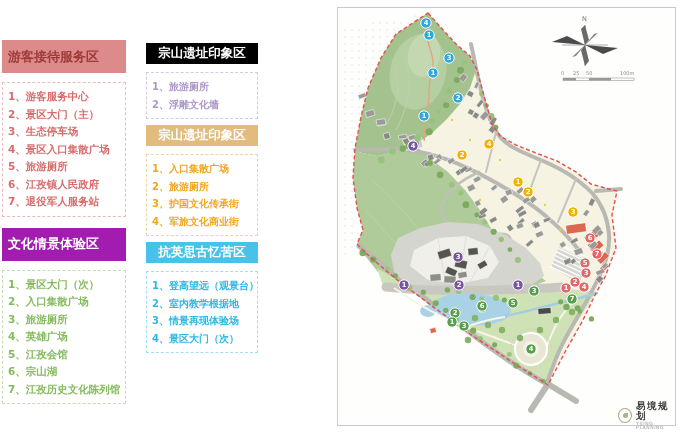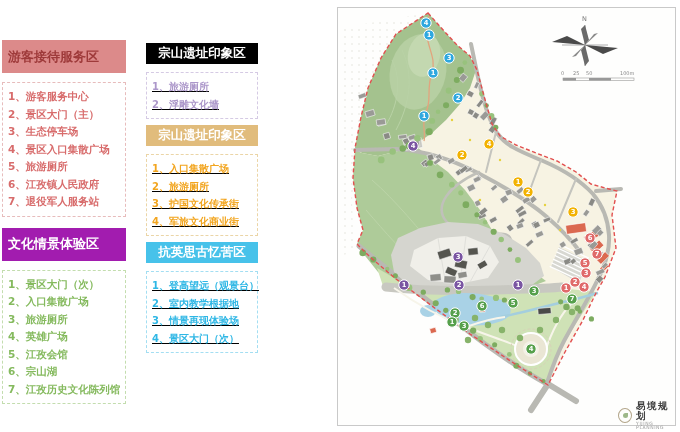--- a/index.html
+++ b/index.html
@@ -7,21 +7,21 @@
        font-family:"DejaVu Sans","Liberation Sans",sans-serif;}
   .legend-col{position:absolute;top:0;}
   .col1{left:2px;width:124px;}
   .col2{left:146px;width:112px;}
   .legend-header{font-weight:bold;display:flex;align-items:center;}
   .col1 .legend-header{height:33px;font-size:13px;padding-left:6px;margin-bottom:9px;}
   .col2 .legend-header{height:21px;font-size:12.5px;justify-content:center;margin-bottom:8px;}
   .col1 .legend-header:first-child{margin-top:40px;}
   .col2 .legend-header:first-child{margin-top:43px;}
   .legend-box{border:1px dashed #ccc;background:#fff;padding:5px 2px 5px 5px;margin-bottom:11px;}
-  .col2 .legend-box{margin-bottom:6px;text-decoration:underline;}
+  .col2 .legend-box{margin-bottom:6px;}
   .legend-item{font-weight:bold;line-height:17.5px;white-space:nowrap;}
   .col1 .legend-item{font-size:10.5px;}
   .col2 .legend-item{font-size:10px;}
   .map-panel{position:absolute;left:337px;top:7px;width:339px;height:419px;
              border:1px solid #c9c9c9;background:#fefefd;box-sizing:border-box;}
   svg{position:absolute;left:0;top:0;}
   .scaletxt{font-size:5px;fill:#8a8a8a;}
   .north-label{font-size:6.5px;fill:#777;}
   .logo{position:absolute;left:618px;top:401px;display:flex;align-items:center;gap:4px;}
   .logo-circle{width:15px;height:15px;border:1px solid #b3a68a;border-radius:50%;

